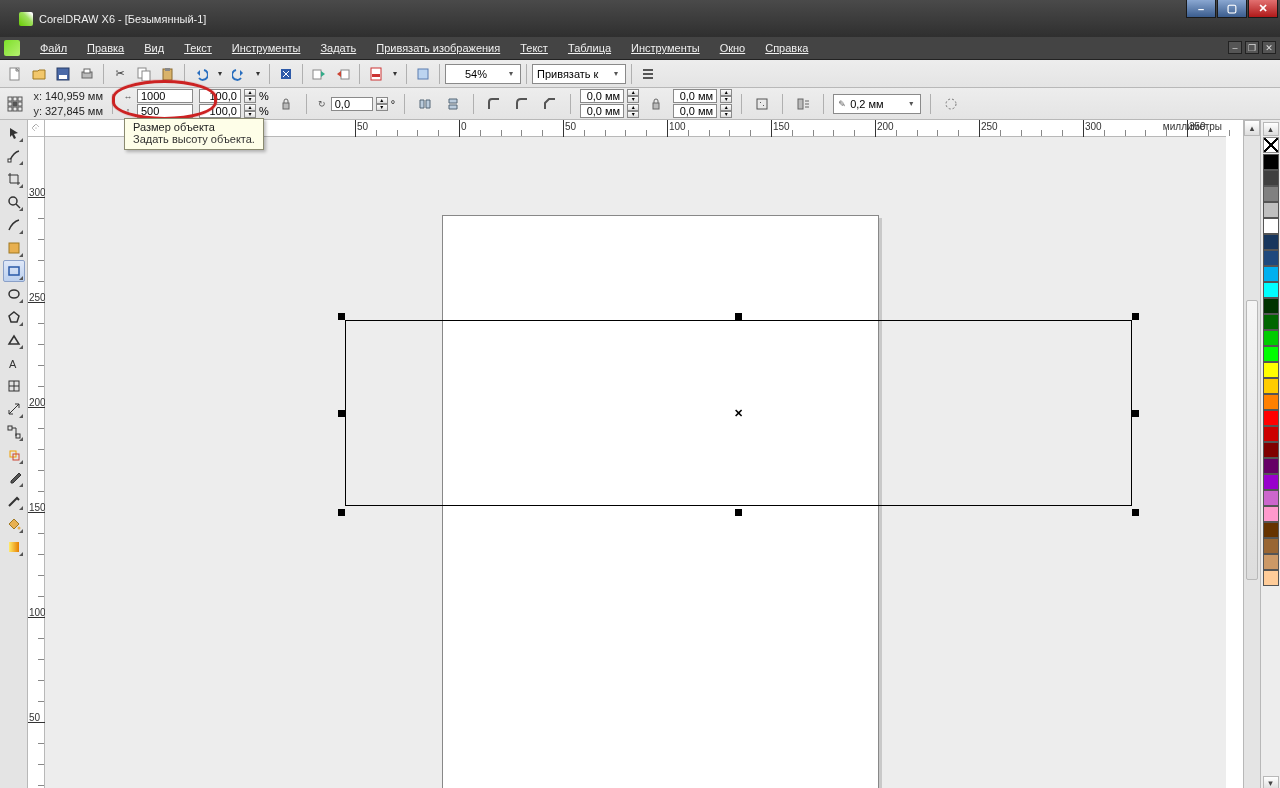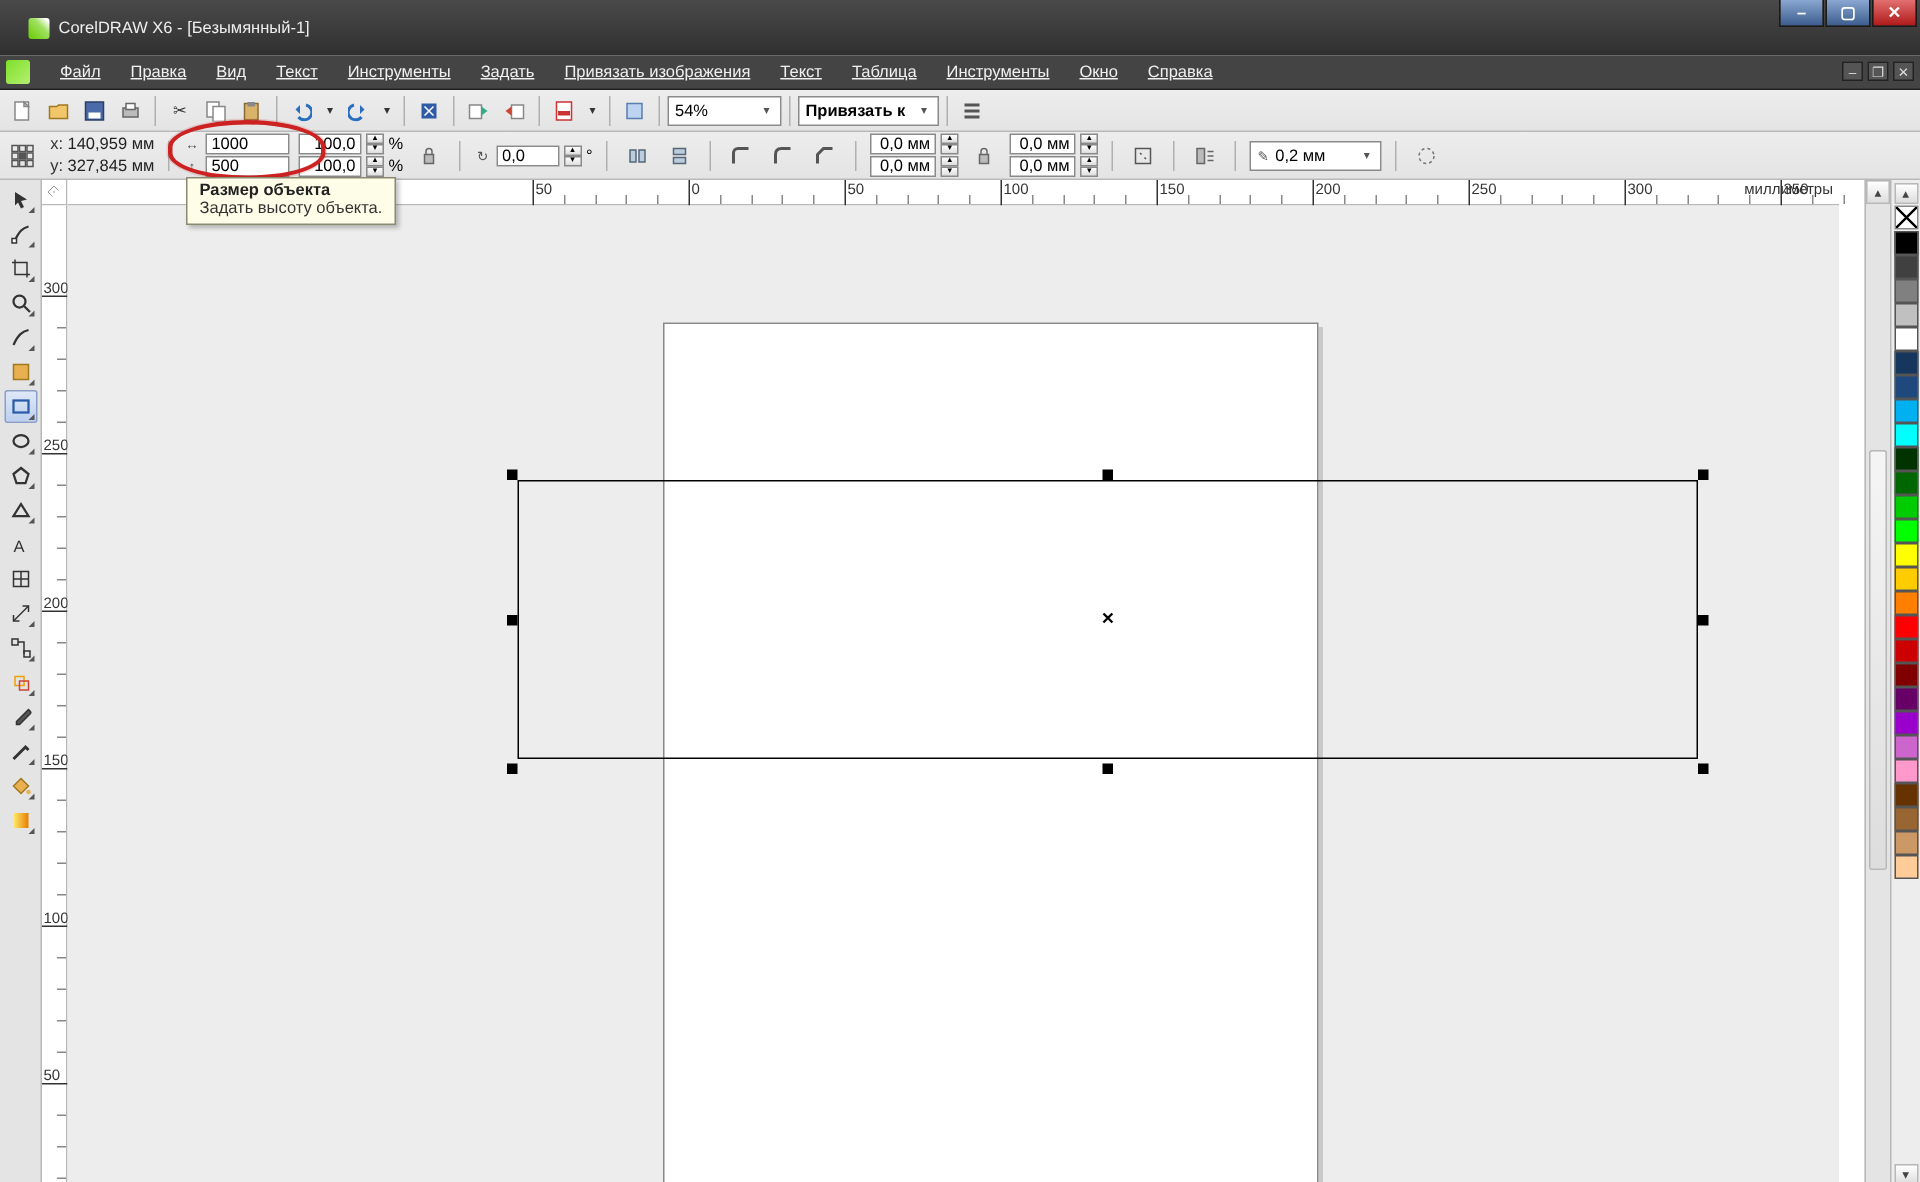--- a/index.html
+++ b/index.html
@@ -57,21 +57,21 @@
   .pinput.scale{width:42px;text-align:right}
   .tinyicon{width:12px;height:12px;display:inline-flex;align-items:center;justify-content:center;color:#555;font-size:9px}
   .spinner{display:flex;flex-direction:column;width:12px}
   .spinner div{height:7px;border:1px solid var(--border-dark);background:linear-gradient(#fff,#ddd);font-size:6px;line-height:5px;text-align:center}
 
   
   .highlight-circle{position:absolute;border:3px solid var(--highlight);border-radius:50% / 45%;pointer-events:none;box-shadow:0 0 0 1px rgba(204,34,34,.15)}
 
   
   .tooltip{position:absolute;border:1px solid var(--tooltip-border);background:var(--tooltip-bg);padding:2px 8px 4px;box-shadow:2px 2px 3px rgba(0,0,0,.25);z-index:20}
-  .tooltip .tt-title{font-weight:bold;color:#222}
+  .tooltip .tt-title{font-weight:normal;color:#222}
   .tooltip .tt-body{color:#333}
 
   
   .workspace{position:relative;height:685px;display:flex}
 
   
   .toolbox{width:28px;background:var(--panel-bg-dark);border-right:1px solid var(--border);display:flex;flex-direction:column;align-items:center;padding-top:2px;gap:1px}
   .tool{width:22px;height:22px;border:1px solid transparent;border-radius:2px;display:flex;align-items:center;justify-content:center;color:#333;position:relative}
   .tool.selected{border-color:#8aa0c8;background:linear-gradient(#dfe8f8,#bcd0ee)}
   .tool .fly{position:absolute;right:1px;bottom:1px;width:0;height:0;border-right:4px solid #555;border-top:4px solid transparent}
@@ -225,26 +225,26 @@
     </div>
   <div class="tbtn narrow">▾</div>
   <div class="tb-sep"></div>
   <div class="tbtn">
       <svg width="14" height="14">
         <rect x="2" y="2" width="10" height="10" fill="#bcd4f0" stroke="#5a7db0"></rect>
       </svg>
     </div>
   <div class="tb-sep"></div>
   <div class="tb-combo">
-    <input type="text" style="width: 56px;" value="54%">
+    <input type="text" style="width: 56px; text-align: center;" value="54%">
     <span class="dd">▾</span>
   </div>
   <div class="tb-sep"></div>
   <div class="tb-combo">
-    <input type="text" style="width: 74px; font-weight: bold;" value="Привязать к">
+    <input type="text" style="width: 74px;" value="Привязать к">
     <span class="dd">▾</span>
   </div>
   <div class="tb-sep"></div>
   <div class="tbtn">
       <svg width="14" height="14">
         <rect x="2" y="6" width="10" height="2" fill="#555"></rect>
         <rect x="2" y="2" width="10" height="2" fill="#555"></rect>
         <rect x="2" y="10" width="10" height="2" fill="#555"></rect>
       </svg>
     </div>

